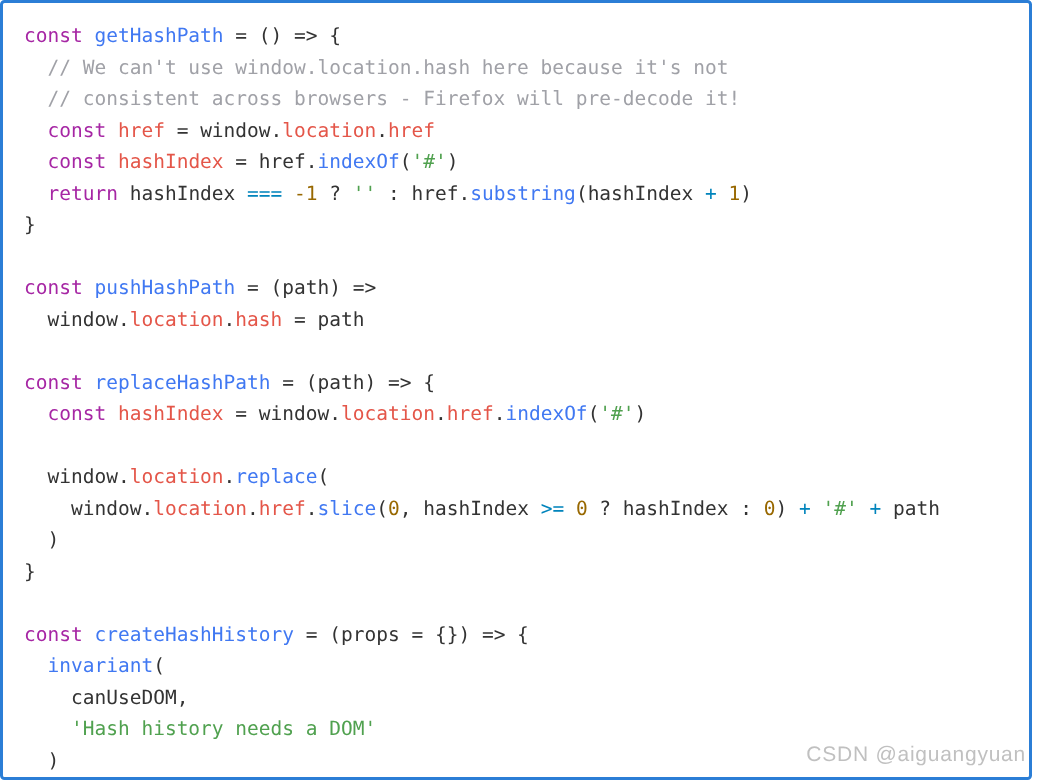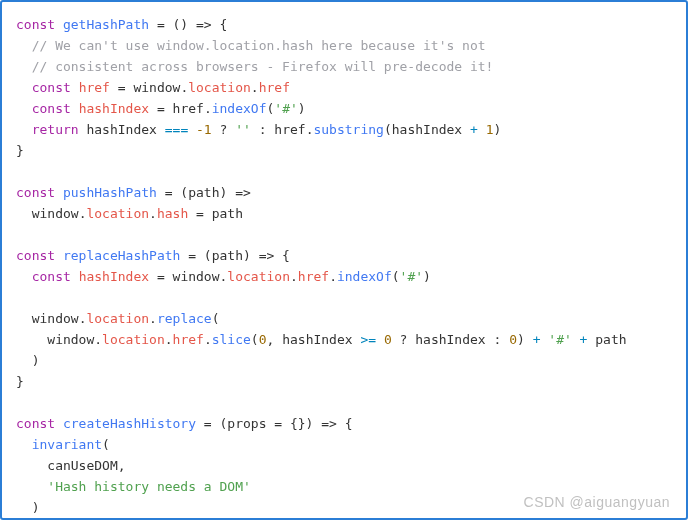--- a/index.html
+++ b/index.html
@@ -13,21 +13,21 @@
     width: 688px;
     height: 520px;
     border: 2px solid #2b7ed6;
     border-radius: 3px;
     padding: 12px 14px;
     position: relative;
     overflow: hidden;
   }
   .watermark {
     position: absolute;
-    right: 16px;
+    right: 2px;
     bottom: 8px;
     color: rgba(140,140,140,0.55);
     font-family: -apple-system, Arial, sans-serif;
     font-size: 14px;
     letter-spacing: 0.5px;
     pointer-events: none;
   }
   pre.code {
     margin: 0;
     font-size: 13px;

